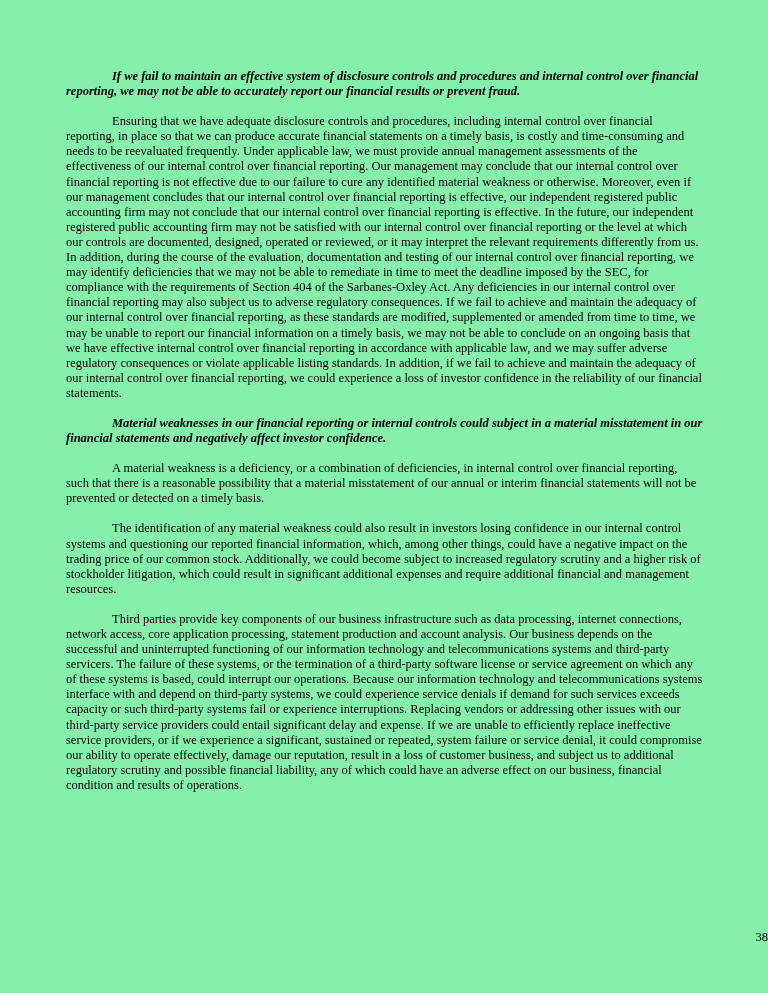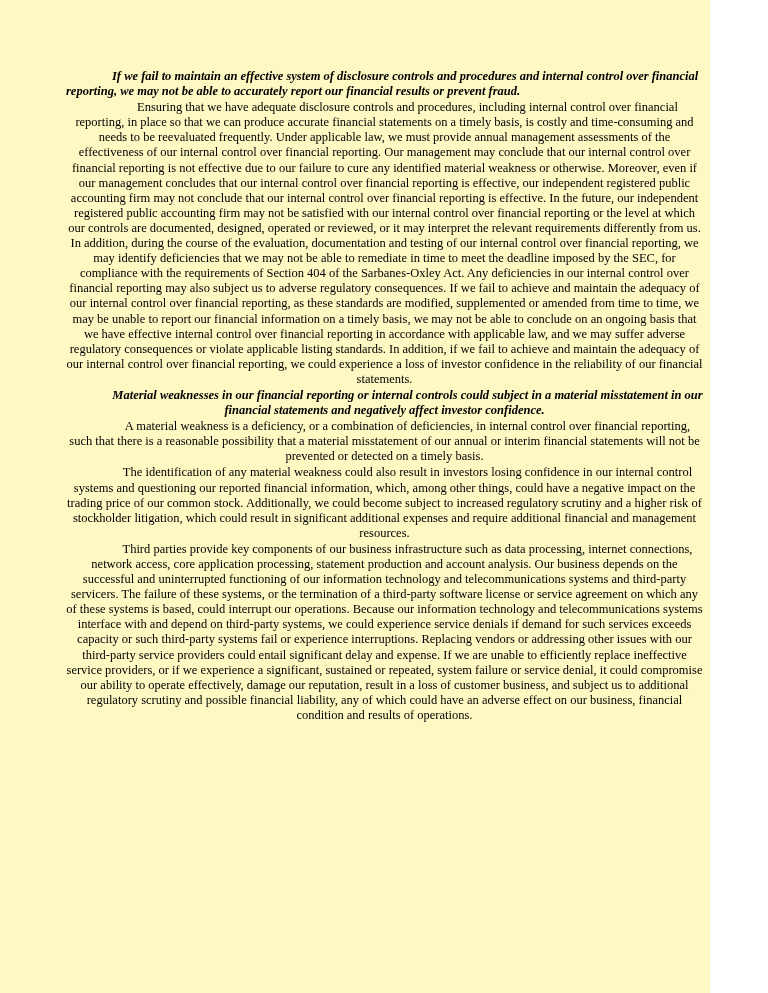--- a/index.html
+++ b/index.html
@@ -2,44 +2,43 @@
 <html><head>
 <meta charset="utf-8">
 <style>
   html, body {
     margin: 0;
     padding: 0;
     background: #ffffff;
   }
   .page {
     position: relative;
-    width: 710px;
+    width: 768px;
     height: 993px;
-    background: #fef9c3;
+    background: #86efac;
     color: #000000;
     font-family: "Liberation Serif", "DejaVu Serif", serif;
     overflow: hidden;
     box-sizing: border-box;
   }
   .content {
     position: absolute;
     left: 66px;
     top: 69px;
     width: 637px;
     font-size: 12.5px;
     line-height: 15.1px;
     text-align: left;
   }
   .content p {
     margin: 0;
     text-indent: 46px;
   }
   .content p + p {
-    margin-top: 1px;
-    text-align: center;
+    margin-top: 15px;
   }
   .heading {
     font-weight: bold;
     font-style: italic;
   }
   .page-number {
     position: absolute;
     top: 930px;
     left: 0;
     width: 768px;

